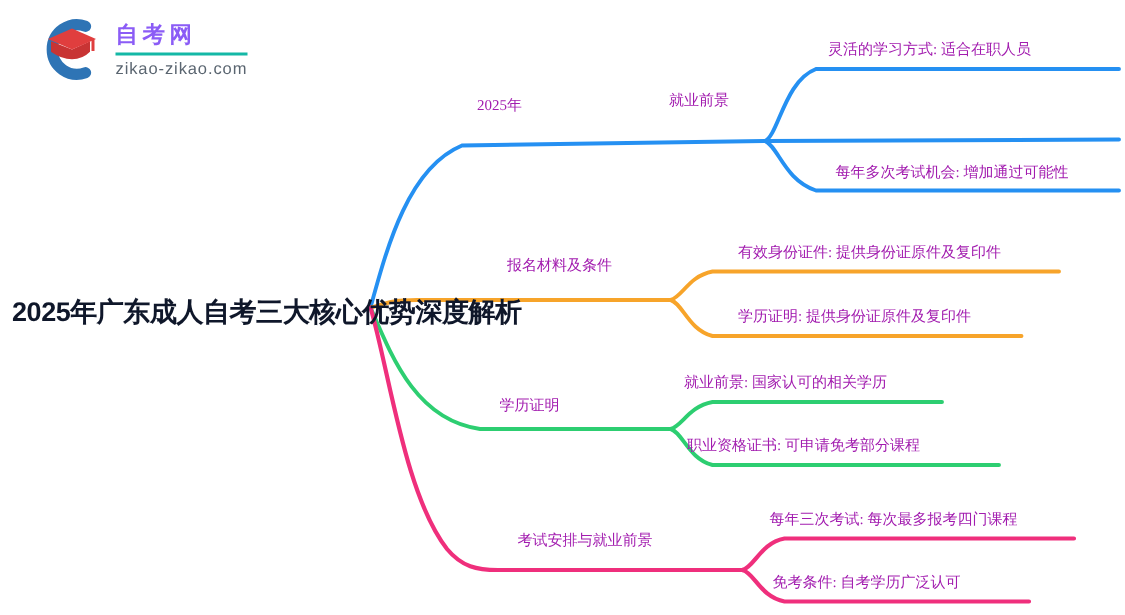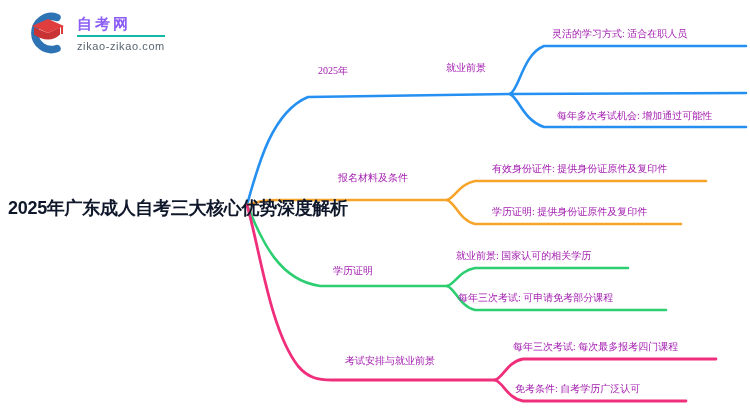--- a/index.html
+++ b/index.html
@@ -75,19 +75,19 @@
   <div class="node-label" style="left:446px;top:59px">就业前景</div>
   <div class="node-label" style="left:552px;top:25px">灵活的学习方式: 适合在职人员</div>
   <div class="node-label" style="left:557px;top:107px">每年多次考试机会: 增加通过可能性</div>
 
   <div class="node-label" style="left:492px;top:160px">有效身份证件: 提供身份证原件及复印件</div>
   <div class="node-label" style="left:338px;top:169px">报名材料及条件</div>
   <div class="node-label" style="left:492px;top:203px">学历证明: 提供身份证原件及复印件</div>
 
   <div class="node-label" style="left:333px;top:262px">学历证明</div>
   <div class="node-label" style="left:456px;top:247px">就业前景: 国家认可的相关学历</div>
-  <div class="node-label" style="left:458px;top:289px">每年三次考试: 可申请免考部分课程</div>
+  <div class="node-label" style="left:458px;top:289px">职业资格证书: 可申请免考部分课程</div>
 
   <div class="node-label" style="left:513px;top:338px">每年三次考试: 每次最多报考四门课程</div>
   <div class="node-label" style="left:345px;top:352px">考试安排与就业前景</div>
   <div class="node-label" style="left:515px;top:380px">免考条件: 自考学历广泛认可</div>
 
 </div>
 
 </body></html>

